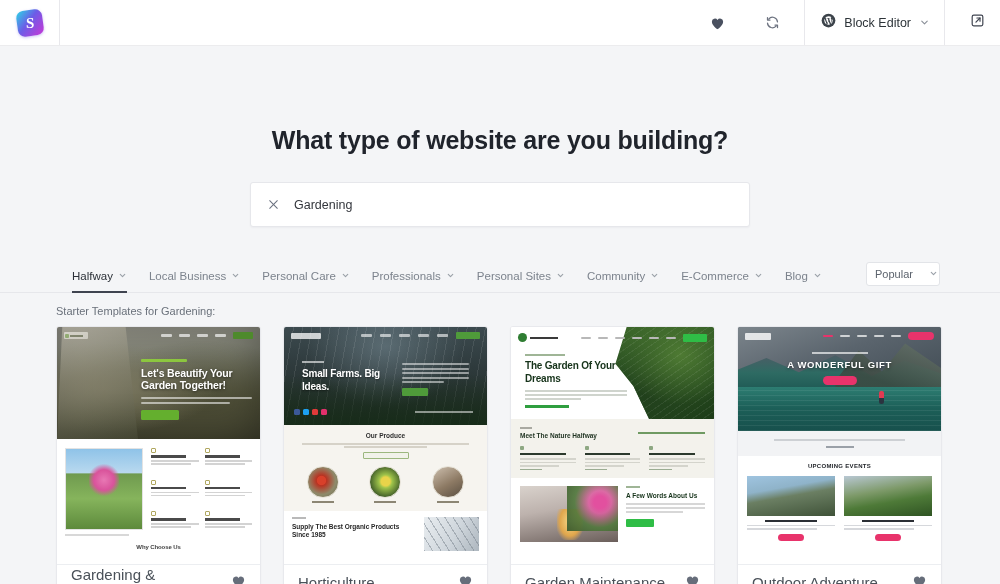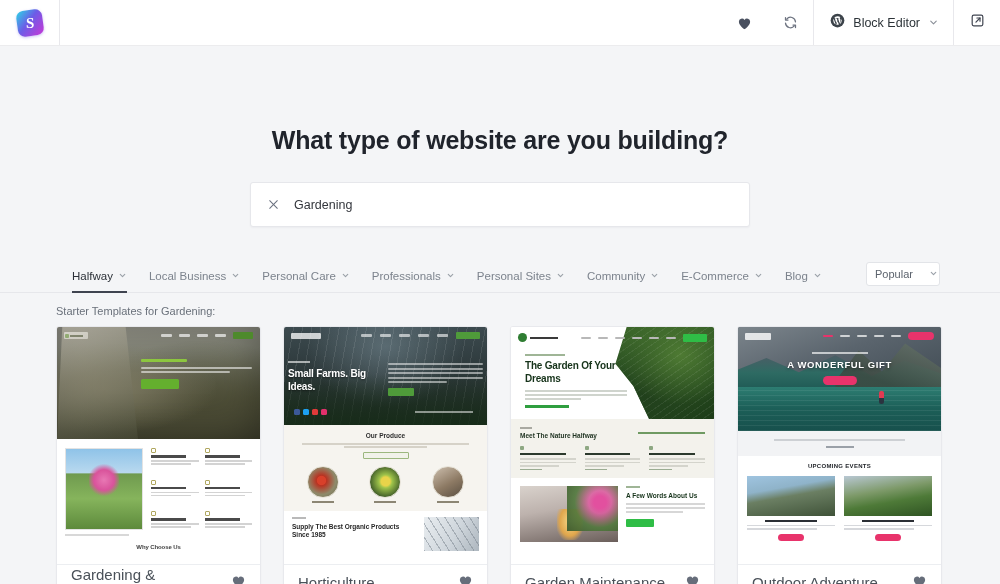--- a/index.html
+++ b/index.html
@@ -26,21 +26,21 @@
     background: linear-gradient(135deg,#2ad8e6 0%,#6c5ce7 45%,#c837d6 100%);
     display: flex; align-items: center; justify-content: center;
     transform: rotate(-8deg);
     box-shadow: 0 1px 3px rgba(108,92,231,.35);
   }
   .logo-mark span {
     color: #fff; font-size: 15px; font-weight: bold; line-height: 1;
     transform: rotate(8deg); font-family: "Liberation Serif", serif;
   }
   .header-spacer { flex: 1 1 auto; }
-  .header-actions { display: flex; align-items: center; gap: 0; }
+  .header-actions { display: flex; align-items: center; gap: 9px; }
   .hicon-btn {
     width: 46px; height: 45px; display: flex; align-items: center; justify-content: center;
     cursor: pointer;
   }
   .hicon-btn svg { display: block; }
   .editor-select {
     display: flex; align-items: center; gap: 8px;
     height: 45px; padding: 0 14px 0 16px;
     border-left: 1px solid #e8e8ec; border-right: 1px solid #e8e8ec;
     cursor: pointer; min-width: 122px;
@@ -190,21 +190,21 @@
   }
   .m2-hero::after {
     content:""; position:absolute; left:0; right:0; bottom:0; height: 52%;
     background: linear-gradient(180deg, rgba(20,40,22,0) 0%, rgba(22,44,24,.85) 100%);
   }
   .m2-nav { position: relative; z-index:2; display:flex; align-items:center; padding: 5px 7px 0; }
   .m2-logo { width: 30px; height: 6px; background: rgba(255,255,255,.75); border-radius:1px; }
   .m2-nav-items { margin-left:auto; display:flex; gap:8px; align-items:center; }
   .m2-nav-items span { display:block; width:11px; height:2.5px; background: rgba(255,255,255,.6); border-radius:1px; }
   .m2-cta { width:24px; height:7px; background:#4f9b3a; border-radius:1px; }
-  .m2-cols { position:relative; z-index:2; display:flex; padding: 22px 4px 0; gap: 12px; }
+  .m2-cols { position:relative; z-index:2; display:flex; padding: 22px 18px 0; gap: 12px; }
   .m2-left { width: 88px; }
   .m2-eyebrow { width: 22px; height:2px; background: rgba(255,255,255,.6); margin-bottom: 5px; }
   .m2-h1 { color:#fff; font-size: 10px; font-weight:bold; line-height:1.25; letter-spacing:-.2px;
            text-shadow: 0 1px 2px rgba(0,0,0,.5); }
   .m2-right { flex: 1 1 auto; padding-top: 2px; }
   .m2-right i { display:block; height: 2px; background: rgba(255,255,255,.5); margin-bottom: 2.6px; border-radius:1px; }
   .m2-btn { margin-top: 5px; width: 26px; height: 8px; background:#4f9b3a; border-radius:1px; }
   .m2-social { position:absolute; z-index:2; left: 10px; bottom: 10px; display:flex; gap: 3px; }
   .m2-social b { display:block; width: 6px; height: 6px; border-radius: 1.5px; }
   .m2-caption { position:absolute; z-index:2; right: 14px; bottom: 12px; width: 58px; height: 2px;
@@ -492,20 +492,21 @@
                 <div class="m1-nav-items">
                   <span></span>
                     <span></span>
                     <span></span>
                     <span></span>
                   <div class="m1-cta"></div>
                 </div>
               </div>
               <div class="m1-hero-txt">
                 <div class="m1-eyebrow"></div>
+                <div class="m1-h1">Let's Beautify Your Garden Together!</div>
                 <div class="m1-p">
                     <i></i>
                     <i style="width:80%"></i>
                   </div>
                 <div class="m1-btn"></div>
               </div>
             </div>
             <div class="m1-body">
               <div class="m1-row">
                 <div>

